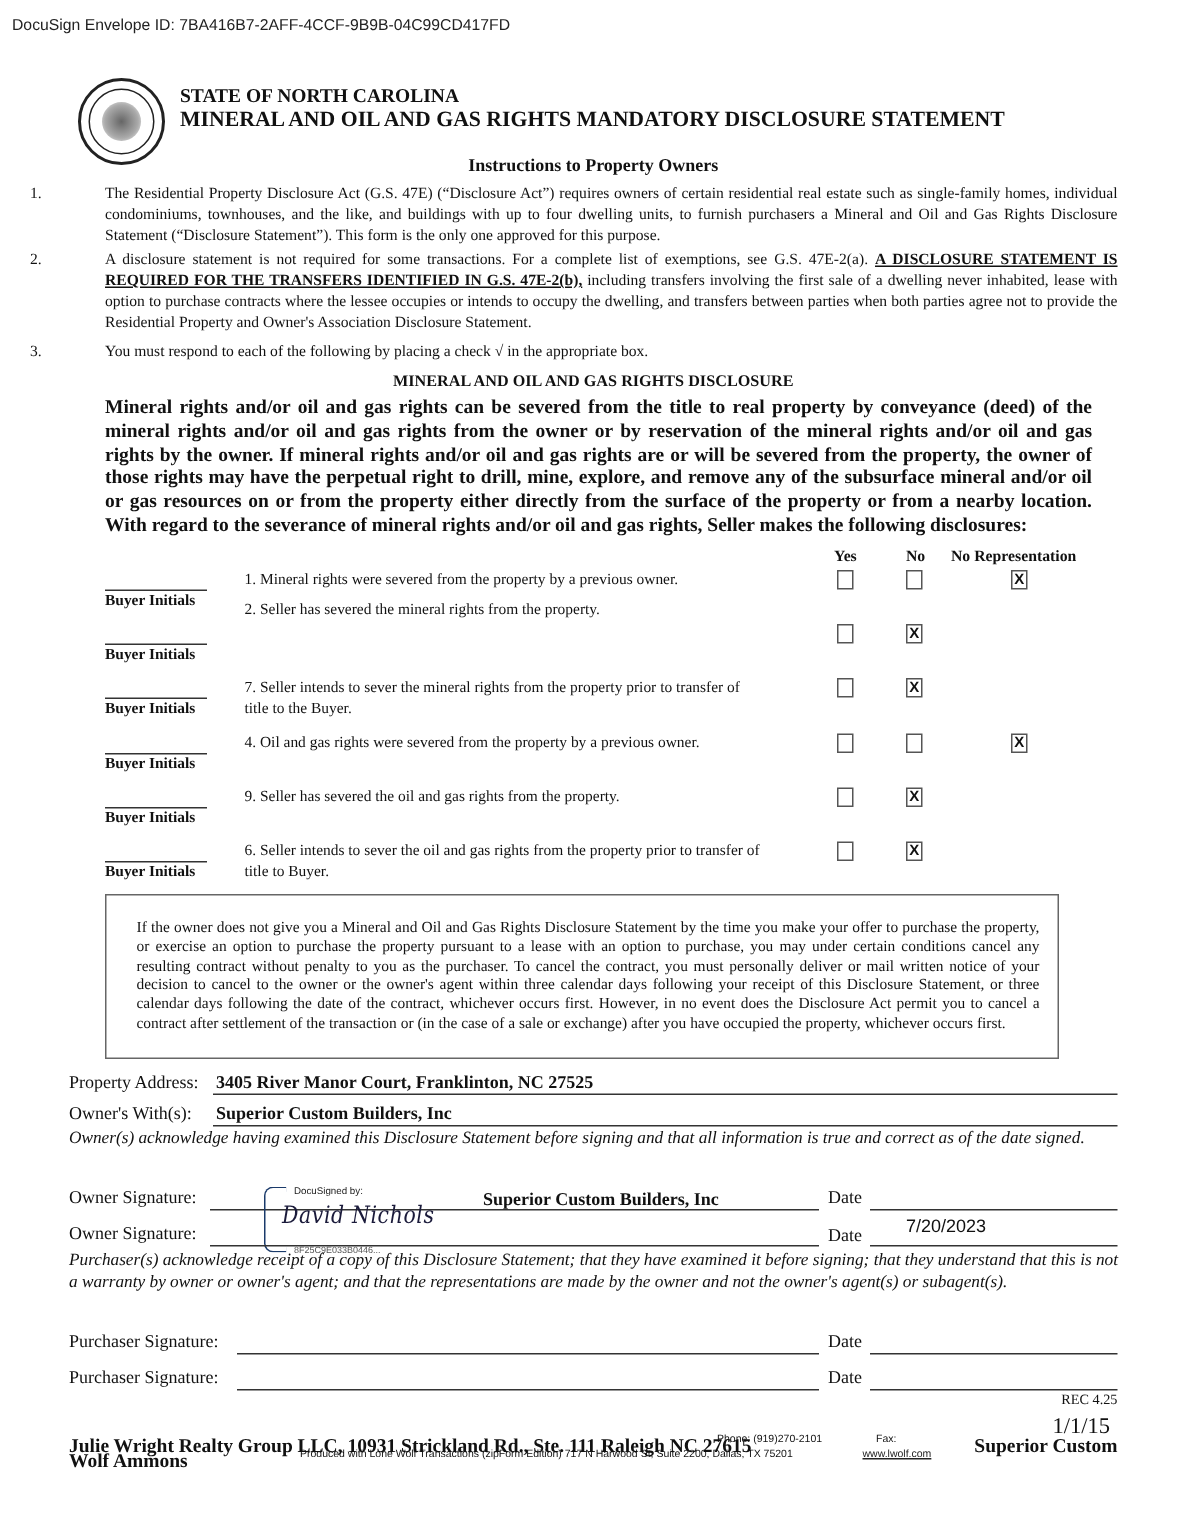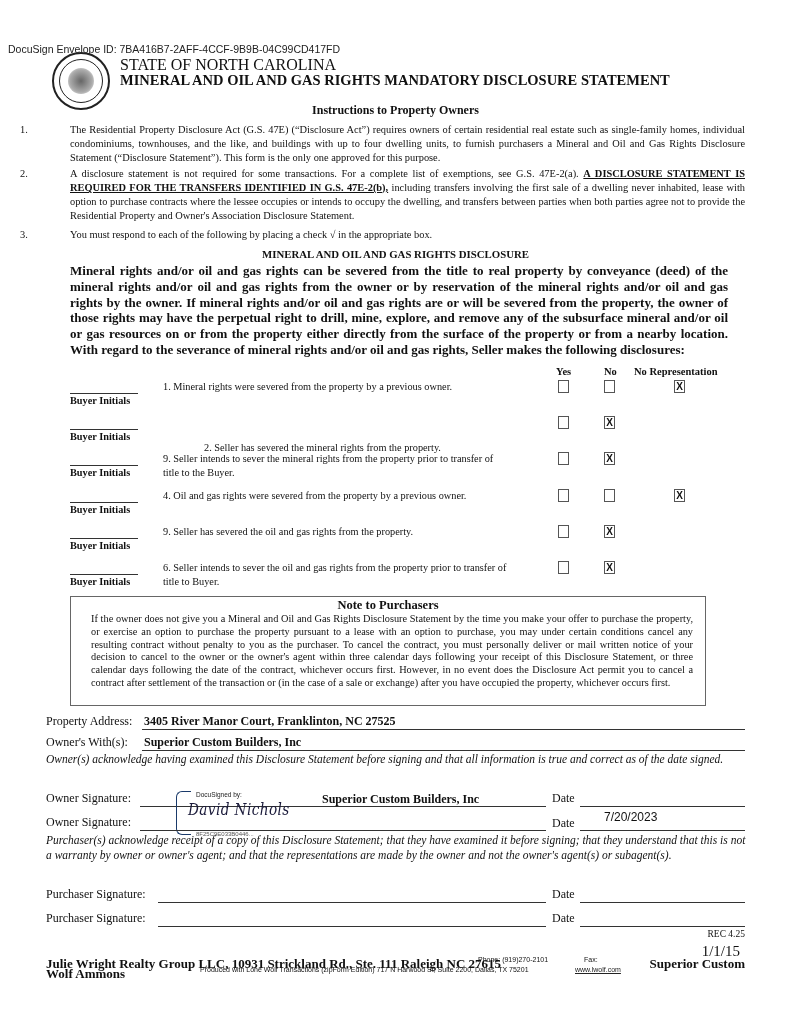--- a/index.html
+++ b/index.html
@@ -1,22 +1,22 @@
 <!DOCTYPE html>
 <html><head>
 <meta charset="utf-8">
 <style>
   html, body { margin:0; padding:0; background:#fff; }
   body { width:791px; height:1024px; position:relative; overflow:hidden; color:#111; font-family:"Liberation Serif", serif; }
   .abs { position:absolute; }
-  .envelope { left:8px; top:11px; font-family:"Liberation Sans", sans-serif; font-size:10.5px; color:#222;margin-top:32px; }
+  .envelope { left:8px; top:11px; font-family:"Liberation Sans", sans-serif; font-size:10.5px; color:#222; }
   .seal { left:52px; top:52px; width:58px; height:58px; border-radius:50%; border:2px solid #222; box-sizing:border-box; }
   .seal::before { content:""; position:absolute; left:5px; top:5px; right:5px; bottom:5px; border-radius:50%; border:1px solid #222; }
   .seal-inner { position:absolute; left:14px; top:14px; width:26px; height:26px; border-radius:50%; background:radial-gradient(circle,#666 0,#aaa 60%,#fff 100%); }
-  .title1 { left:120px; top:56px; font-weight:normal; font-size:16px; }
+  .title1 { left:120px; top:56px; font-weight:bold; font-size:13px; }
   .title2 { left:120px; top:72px; font-weight:bold; font-size:14.5px; }
   .instr-head { left:0; width:791px; top:103px; text-align:center; font-weight:bold; font-size:12px; }
   .ol { left:20px; width:725px; font-size:10.4px; line-height:14px; }
   .ol .num { position:absolute; left:0; }
   .ol .txt { margin-left:50px; text-align:justify; }
   .u { text-decoration:underline; font-weight:bold; }
   .disc-head { left:0; width:791px; top:248px; text-align:center; font-weight:bold; font-size:10.8px; }
   .disc-body { left:70px; width:658px; top:263px; font-weight:bold; font-size:13px; line-height:15.8px; text-align:justify; }
   .col-h { font-weight:bold; font-size:10.5px; top:366px; }
   .initline { left:70px; width:68px; border-top:1px solid #333; }
@@ -73,27 +73,27 @@
 
 <div class="abs initline" style="top:393px;"></div>
 <div class="abs initlabel" style="top:395px;">Buyer Initials</div>
 <div class="abs qtext" style="top:380px;">1. Mineral rights were severed from the property by a previous owner.</div>
 <div class="abs cb" style="left:558px;top:380px;"></div>
 <div class="abs cb" style="left:604px;top:380px;"></div>
 <div class="abs cb" style="left:674px;top:380px;">X</div>
 
 <div class="abs initline" style="top:429px;"></div>
 <div class="abs initlabel" style="top:431px;">Buyer Initials</div>
-<div class="abs qtext" style="top:441px;margin-left:41px;">2. Seller has severed the mineral rights from the property.</div>
+<div class="abs qtext" style="top:400px;">2. Seller has severed the mineral rights from the property.</div>
 <div class="abs cb" style="left:558px;top:416px;"></div>
 <div class="abs cb" style="left:604px;top:416px;">X</div>
 
 <div class="abs initline" style="top:465px;"></div>
 <div class="abs initlabel" style="top:467px;">Buyer Initials</div>
-<div class="abs qtext" style="top:452px;">9. Seller intends to sever the mineral rights from the property prior to transfer of title to the Buyer.</div>
+<div class="abs qtext" style="top:452px;">7. Seller intends to sever the mineral rights from the property prior to transfer of title to the Buyer.</div>
 <div class="abs cb" style="left:558px;top:452px;"></div>
 <div class="abs cb" style="left:604px;top:452px;">X</div>
 
 <div class="abs initline" style="top:502px;"></div>
 <div class="abs initlabel" style="top:504px;">Buyer Initials</div>
 <div class="abs qtext" style="top:489px;width:380px;">4. Oil and gas rights were severed from the property by a previous owner.</div>
 <div class="abs cb" style="left:558px;top:489px;"></div>
 <div class="abs cb" style="left:604px;top:489px;"></div>
 <div class="abs cb" style="left:674px;top:489px;">X</div>
 
@@ -103,21 +103,20 @@
 <div class="abs cb" style="left:558px;top:525px;"></div>
 <div class="abs cb" style="left:604px;top:525px;">X</div>
 
 <div class="abs initline" style="top:574px;"></div>
 <div class="abs initlabel" style="top:576px;">Buyer Initials</div>
 <div class="abs qtext" style="top:561px;">6. Seller intends to sever the oil and gas rights from the property prior to transfer of title to Buyer.</div>
 <div class="abs cb" style="left:558px;top:561px;"></div>
 <div class="abs cb" style="left:604px;top:561px;">X</div>
 
 <div class="abs note">
-  <div class="note-title">Note to Purchasers</div>
   <div class="note-body">If the owner does not give you a Mineral and Oil and Gas Rights Disclosure Statement by the time you make your offer to purchase the property, or exercise an option to purchase the property pursuant to a lease with an option to purchase, you may under certain conditions cancel any resulting contract without penalty to you as the purchaser. To cancel the contract, you must personally deliver or mail written notice of your decision to cancel to the owner or the owner's agent within three calendar days following your receipt of this Disclosure Statement, or three calendar days following the date of the contract, whichever occurs first. However, in no event does the Disclosure Act permit you to cancel a contract after settlement of the transaction or (in the case of a sale or exchange) after you have occupied the property, whichever occurs first.</div>
 </div>
 
 <div class="abs fld-label" style="left:46px;top:714px;">Property Address:</div>
 <div class="abs fld-value" style="left:144px;top:714px;">3405 River Manor Court, Franklinton, NC  27525</div>
 <div class="abs line" style="left:142px;top:729px;width:603px;"></div>
 
 <div class="abs fld-label" style="left:46px;top:735px;">Owner's With(s):</div>
 <div class="abs fld-value" style="left:144px;top:735px;">Superior Custom Builders, Inc</div>
 <div class="abs line" style="left:142px;top:750px;width:603px;"></div>

